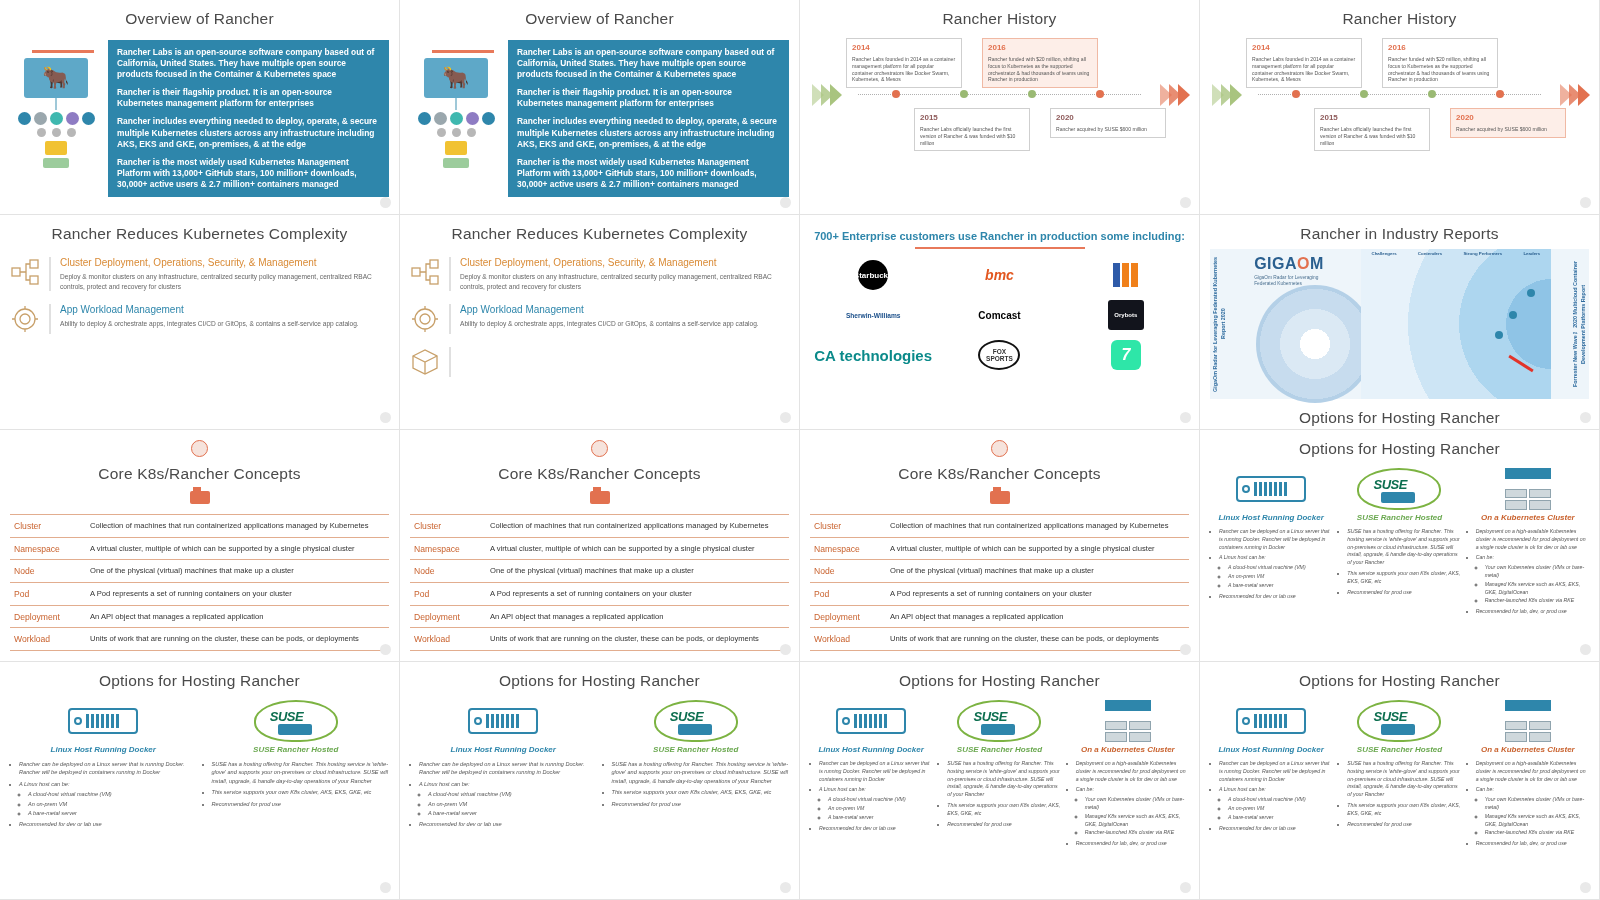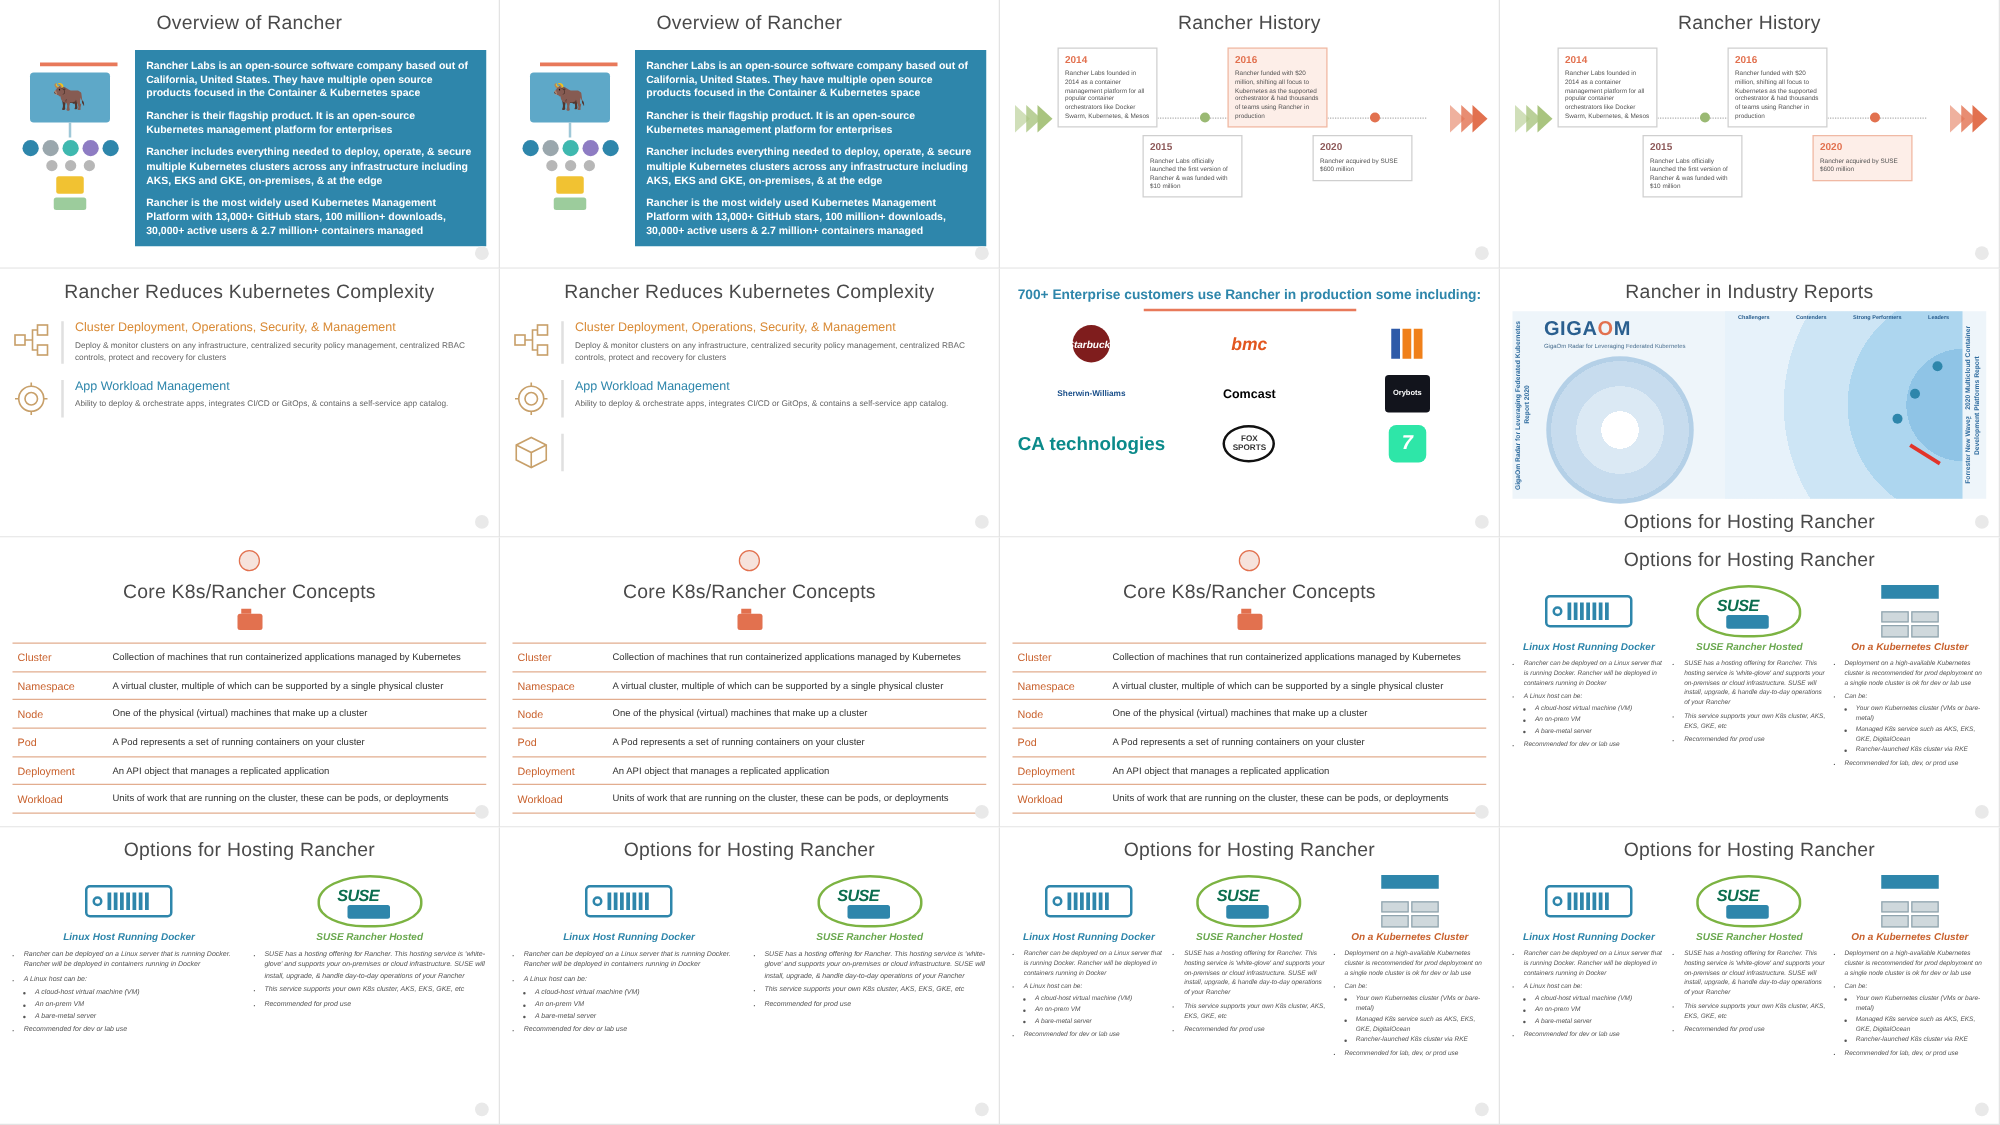--- a/index.html
+++ b/index.html
@@ -77,21 +77,21 @@
   .chev.right i { border-left: 12px solid #e2714f; }
   .chev.left i:nth-child(1){ opacity:.55 } .chev.left i:nth-child(2){ opacity:.8 }
   .chev.right i:nth-child(1){ opacity:.55 } .chev.right i:nth-child(2){ opacity:.8 }
   .axis { position: absolute; left: 48px; right: 48px; top: 52px; border-top: 1px dotted #b0b0b0; }
   .mk { position: absolute; top: 48px; width: 8px; height: 8px; border-radius: 50%; }
   .mk.m1 { left: 82px; background: #e2714f; }
   .mk.m2 { left: 150px; background: #9ab973; }
   .mk.m3 { left: 218px; background: #9ab973; }
   .mk.m4 { left: 286px; background: #e2714f; }
   .hcard {
-    position: absolute; width: 80px; border: 1px solid #cfcfcf; background: #fff;
+    position: absolute; width: 116px; border: 1px solid #cfcfcf; background: #fff;
     padding: 4px 5px; font-size: 5.1px; line-height: 1.35; color: #555;
   }
   .hcard .yr { font-size: 8px; font-weight: bold; margin-bottom: 2px; }
   .hcard.top { top: -4px; }
   .hcard.bot { top: 66px; }
   .hcard.c1 { left: 36px; }
   .hcard.c2 { left: 104px; }
   .hcard.c3 { left: 172px; }
   .hcard.c4 { left: 240px; }
   .orange { color: #e2714f; } .green { color: #7fa055; } .plum { color: #8e5a5a; }
@@ -106,34 +106,34 @@
   .rk-h { font-size: 10px; font-weight: normal; margin-bottom: 4px; }
   .rk-h.c-orange { color: #d98a35; }
   .rk-h.c-blue { color: #2e86ab; }
   .rk-p { font-size: 6.6px; line-height: 1.45; color: #666; }
 
   
   .wu-sub { text-align: center; font-size: 11px; font-weight: bold; color: #2e86ab; margin-top: 8px; line-height: 1.3; }
   .wu-underline { width: 170px; height: 2px; background: #e8795a; margin: 4px auto 0; }
   .logos { margin-top: 10px; display: grid; grid-template-columns: repeat(3, 1fr); row-gap: 8px; justify-items: center; align-items: center; }
   .logo { height: 32px; display: flex; align-items: center; justify-content: center; font-size: 9px; font-weight: bold; }
-  .sbux { width: 30px; height: 30px; border-radius: 50%; background: #7f1d1d; color: #fff; display: flex; align-items: center; justify-content: center; font-size: 8px; font-style: italic; }
+  .sbux { width: 30px; height: 30px; border-radius: 50%; background: #000000; color: #fff; display: flex; align-items: center; justify-content: center; font-size: 8px; }
   .bmc { color: #e2561f; font-size: 14px; font-weight: bold; font-style: italic; }
   .ing { display: flex; gap: 2px; }
   .ing span { width: 7px; height: 24px; display: block; }
   .sw { text-align: center; font-size: 6.6px; font-weight: bold; color: #1a4f8a; }
   .sw .globe { width: 22px; height: 22px; border-radius: 50%; background: #d8452e; margin: 0 auto 2px; }
   .com { color: #000; font-size: 10px; font-weight: bold; }
   .ory { width: 36px; height: 30px; background: #12141c; color: #fff; font-size: 6px; display: flex; align-items: center; justify-content: center; border-radius: 3px; }
   .ca { color: #0b8a8a; font-size: 15px; font-weight: bold; }
   .fox { border: 2px solid #111; border-radius: 50%; width: 42px; height: 30px; font-size: 6.5px; display: flex; align-items: center; justify-content: center; text-align: center; }
   .sev { width: 30px; height: 30px; border-radius: 6px; background: #2ee6a8; color: #fff; display: flex; align-items: center; justify-content: center; font-size: 16px; font-weight: bold; font-style: italic; }
 
   
-  .ir-wrap { margin-top: 6px; display: flex; height: 150px; background: #eef5fa; }
+  .ir-wrap { margin-top: 6px; display: flex; height: 150px; background: #eef5fa; gap: 19px; }
   .ir-v { writing-mode: vertical-rl; transform: rotate(180deg); font-size: 5.4px; color: #2e6b9e; font-weight: bold; padding: 6px 2px; text-align: center; line-height: 1.4; }
   .ir-left { flex: 1; padding: 6px; position: relative; }
   .ir-gigaom { font-size: 16px; font-weight: bold; color: #2a5f8f; letter-spacing: .5px; }
   .ir-gigaom .o { color: #e2714f; }
   .ir-sub { font-size: 4.8px; color: #4a6f8f; line-height: 1.3; margin-top: 2px; }
   .radar { position: absolute; left: 8px; top: 36px; width: 118px; height: 118px; border-radius: 50%; background:
     radial-gradient(circle, #ffffff 0 18%, #dbe9f4 18% 42%, #c7dcee 42% 66%, #b4d0e7 66% 100%); }
   .ir-right { width: 190px; position: relative; background:
     radial-gradient(circle at 100% 50%, #8fc4e6 0 22%, #add6ef 22% 45%, #cde5f5 45% 70%, #e7f2fa 70% 100%); }
   .ir-cols { position: absolute; top: 2px; left: 0; right: 0; display: flex; justify-content: space-around; font-size: 4.4px; font-weight: bold; color: #2a5f8f; }

